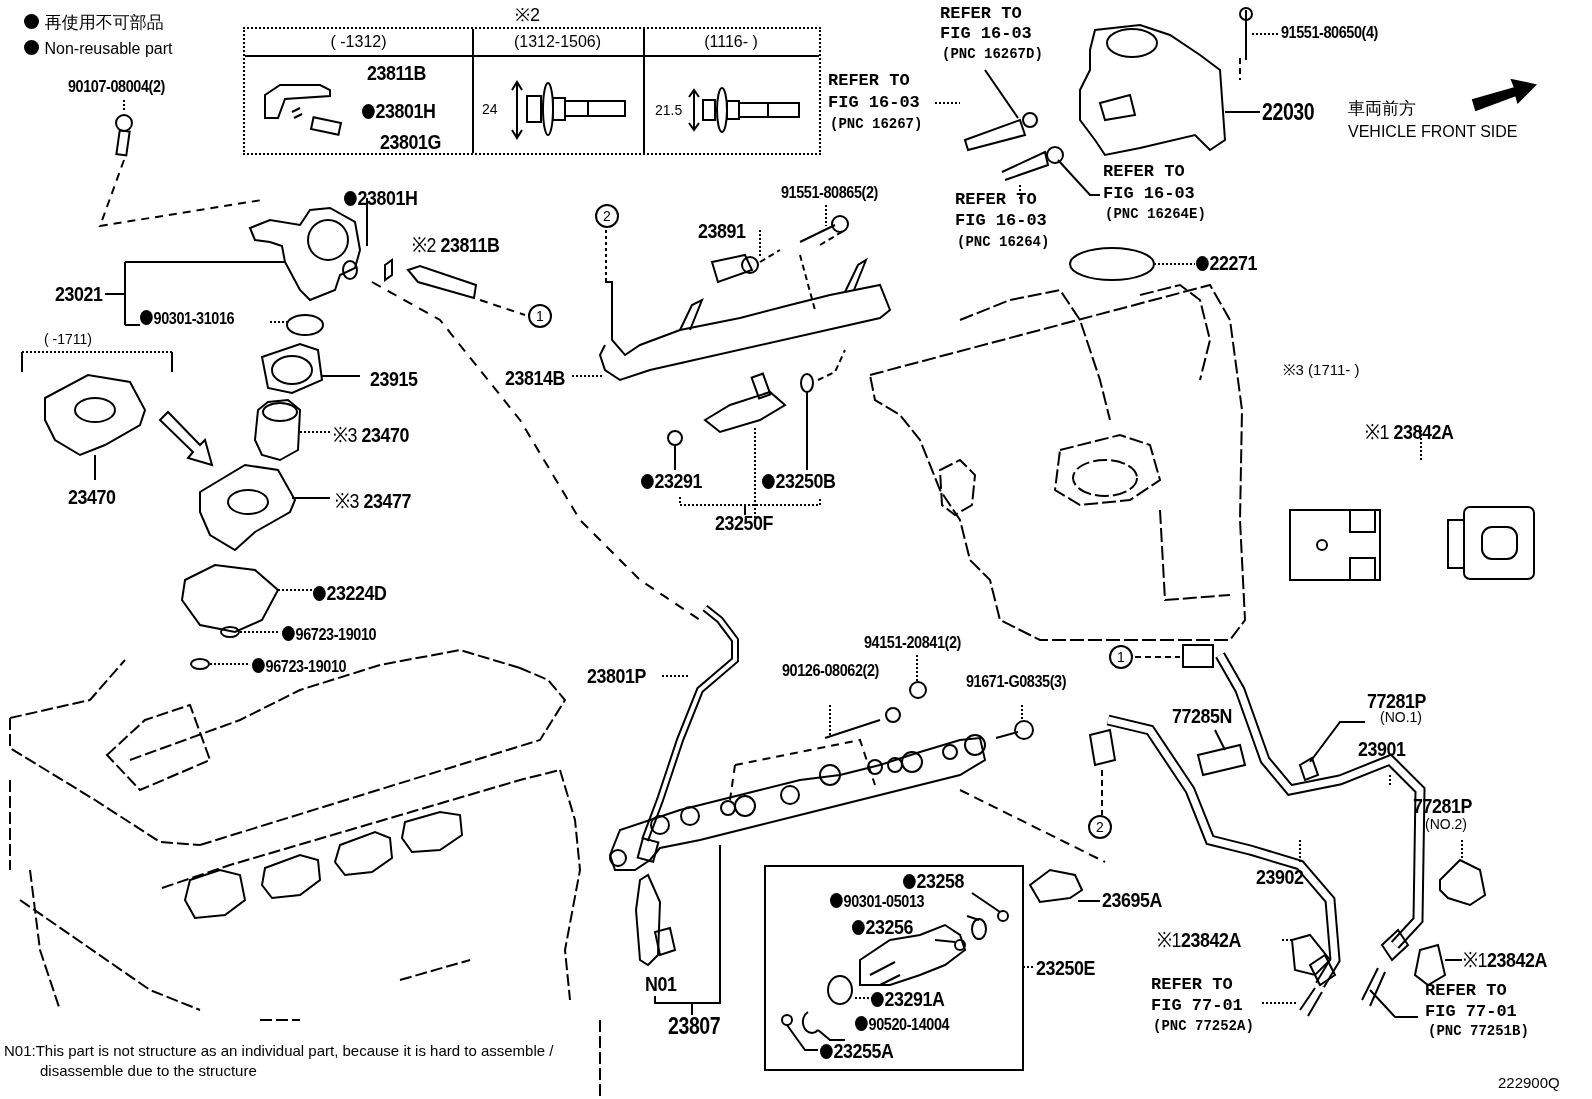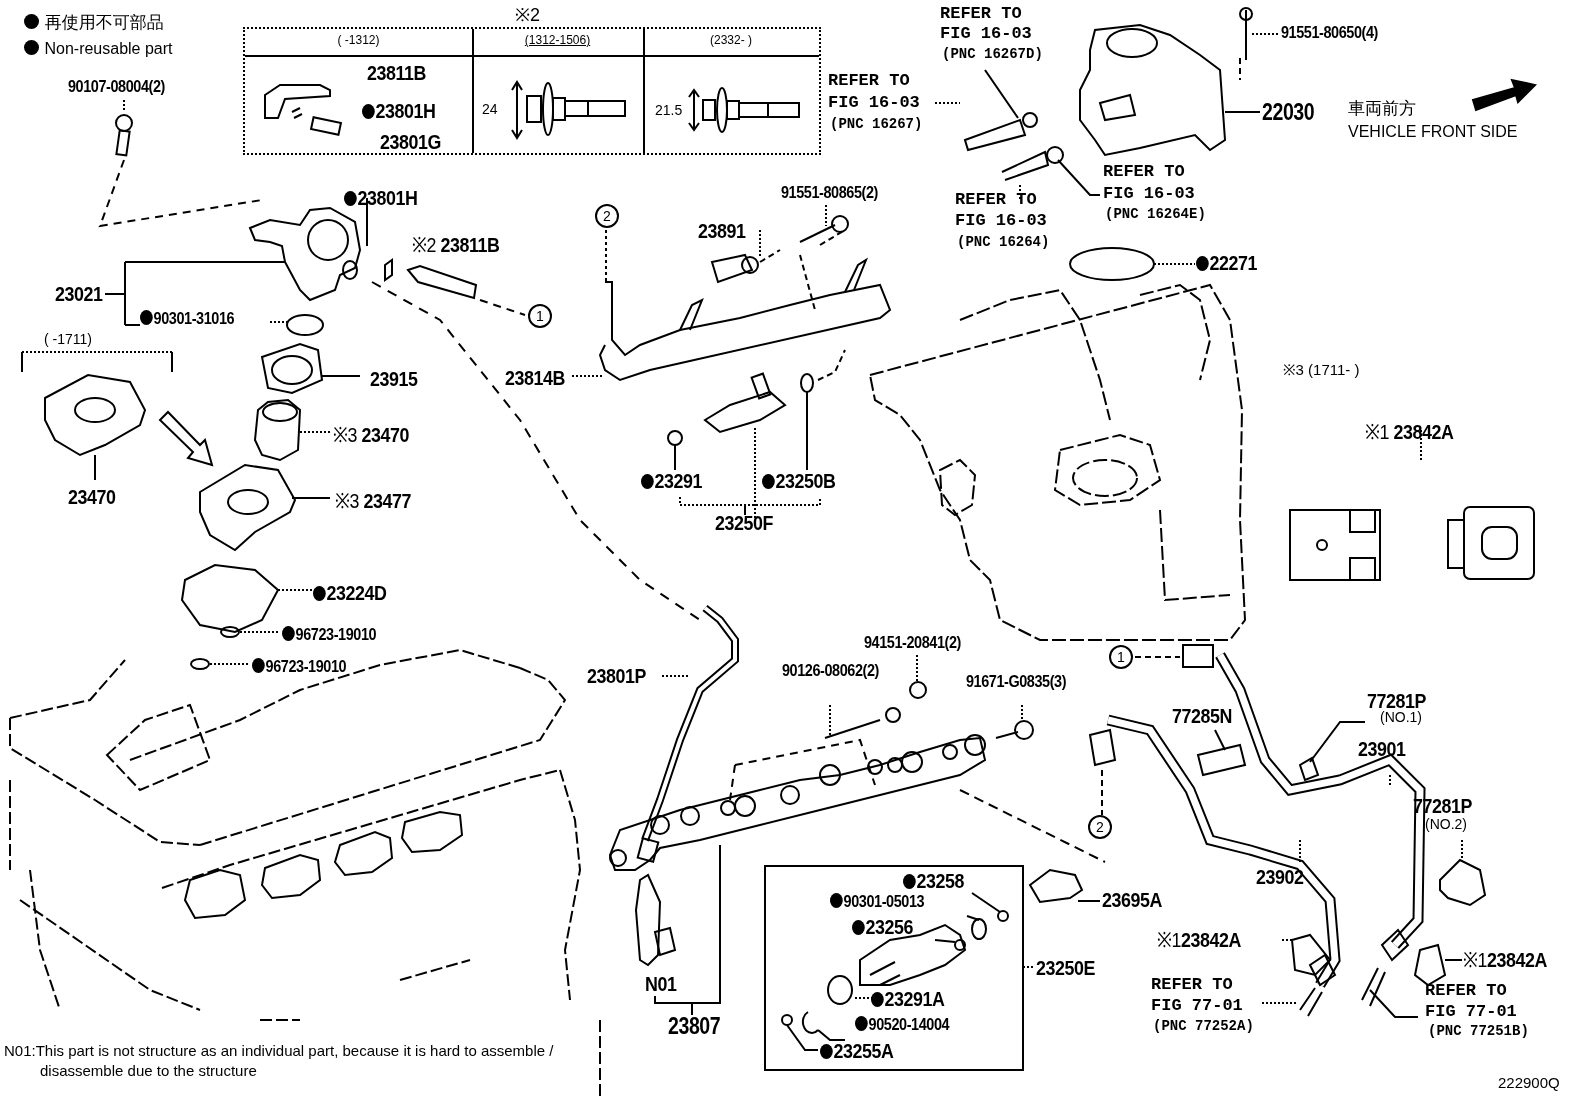--- a/index.html
+++ b/index.html
@@ -9,21 +9,21 @@
   .lbl.sm { font-size:17px; }
   .lbl.mono { font-family:"Liberation Mono", monospace; font-size:17px; letter-spacing:0; transform:none; }
   .lbl.monosm { font-family:"Liberation Mono", monospace; font-size:14px; letter-spacing:0; transform:none; }
   .lbl.plain { font-weight:normal; font-size:16px; transform:none; letter-spacing:0;text-align:right; }
   .lbl.plainsm { font-weight:normal; font-size:14px; transform:none; letter-spacing:0; }
   .dot { display:inline-block; width:15px; height:15px; border-radius:50%; background:#000; vertical-align:-1px; margin-right:1px; }
   .circ { position:absolute; width:24px; height:24px; border:2px solid #000; border-radius:50%; font-size:14px; font-family:"Liberation Sans", sans-serif; display:flex; align-items:center; justify-content:center; background:#fff; box-sizing:border-box; }
   .tbl { position:absolute; border:2px dotted #000; box-sizing:border-box; }
   .tbl .hdr { position:absolute; top:0; left:0; right:0; height:26px; border-bottom:2px solid #000; }
   .tbl .col { position:absolute; top:0; bottom:0; border-left:2px solid #000; }
-  .tbl .h { position:absolute; top:4px; font-size:12px; font-family:"Liberation Sans", sans-serif; text-align:center; }
+  .tbl .h { position:absolute; top:4px; font-size:16px; font-family:"Liberation Sans", sans-serif; text-align:center; }
 </style>
 </head>
 <body>
 
 <div id="canvas">
 
 <svg id="art" width="1592" height="1099" viewBox="0 0 1592 1099" fill="none" stroke="#000" stroke-width="2">
 
   <g>
     <path d="M265,95 L280,85 L320,85 L330,90 L330,96 L285,99 L278,118 L265,118 Z"></path>
@@ -303,22 +303,22 @@
 
 <div class="lbl plain" style="left:24px;top:14px;font-size:17px;"><span class="dot"></span> <span>再使用不可部品</span></div>
 <div class="lbl plain" style="left:24px;top:40px;font-size:16px;"><span class="dot"></span> <span>Non-reusable part</span></div>
 
 <div class="lbl plain" style="left:515px;top:6px;font-size:18px;">※2</div>
 <div class="tbl" style="left:243px;top:27px;width:578px;height:128px;">
   <div class="hdr"></div>
   <div class="col" style="left:227px;"></div>
   <div class="col" style="left:398px;"></div>
   <div class="h" style="left:0;width:227px;">(     -1312)</div>
-  <div class="h" style="left:227px;width:171px;text-decoration:underline;">(1312-1506)</div>
-  <div class="h" style="left:398px;width:176px;">(2332-      )</div>
+  <div class="h" style="left:227px;width:171px;">(1312-1506)</div>
+  <div class="h" style="left:398px;width:176px;">(1116-      )</div>
 </div>
 <div class="lbl" style="left:367px;top:62px;">23811B</div>
 <div class="lbl" style="left:362px;top:100px;"><span class="dot"></span><span>23801H</span></div>
 <div class="lbl" style="left:380px;top:131px;">23801G</div>
 <div class="lbl plainsm" style="left:482px;top:102px;">24</div>
 <div class="lbl plainsm" style="left:655px;top:103px;">21.5</div>
 
 <div class="lbl sm" style="left:68px;top:78px;">90107-08004(2)</div>
 <div class="lbl" style="left:344px;top:187px;"><span class="dot"></span><span>23801H</span></div>
 <div class="lbl" style="left:412px;top:234px;"><span class="plainsm" style="font-weight:normal;">※2</span> <span>23811B</span></div>

